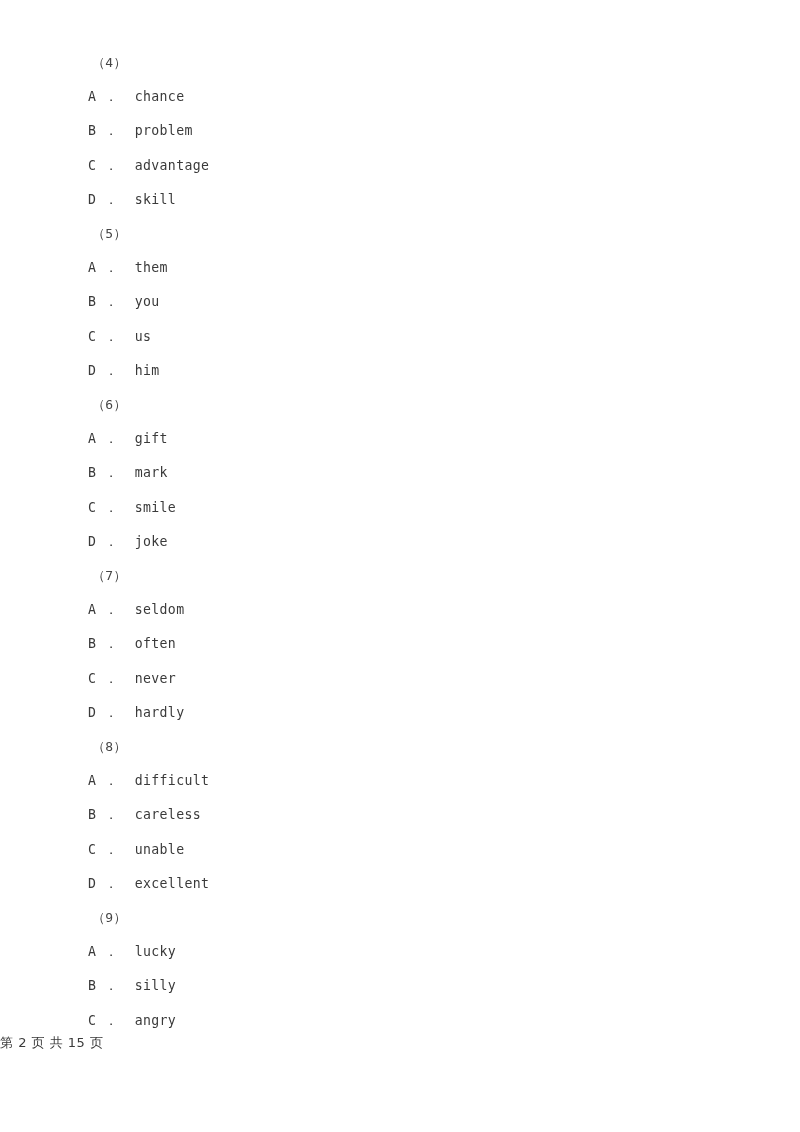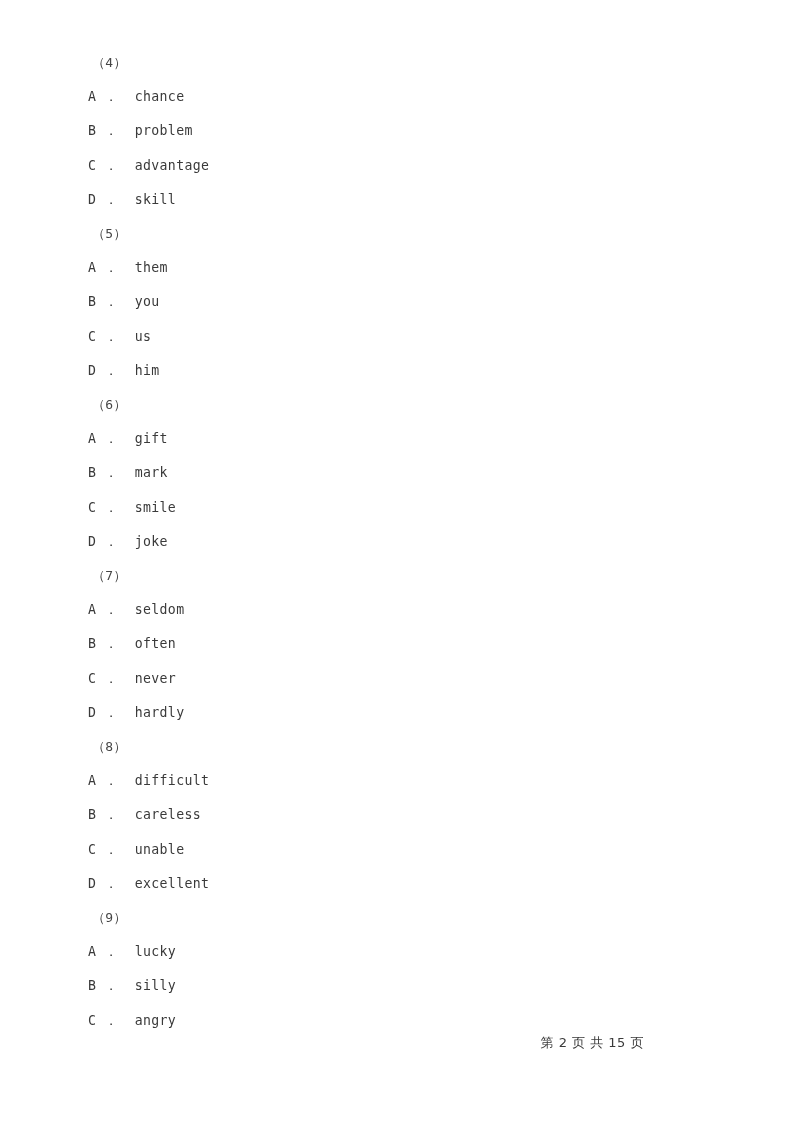--- a/index.html
+++ b/index.html
@@ -49,21 +49,21 @@
     padding-left: 88px;
     font-size: 13.2px;
     color: #3a3a3a;
   }
 
   .footer {
     position: absolute;
     left: 0;
     top: 1031px;
     width: 644px;
-    text-align: right;
+    text-align: left;
     font-family: "DejaVu Sans", "Liberation Sans", sans-serif;
     font-size: 13px;
     line-height: 24px;
     color: #3a3a3a;
     white-space: pre;
     letter-spacing: 0.5px;
   }
 </style>
 </head>
 <body>

